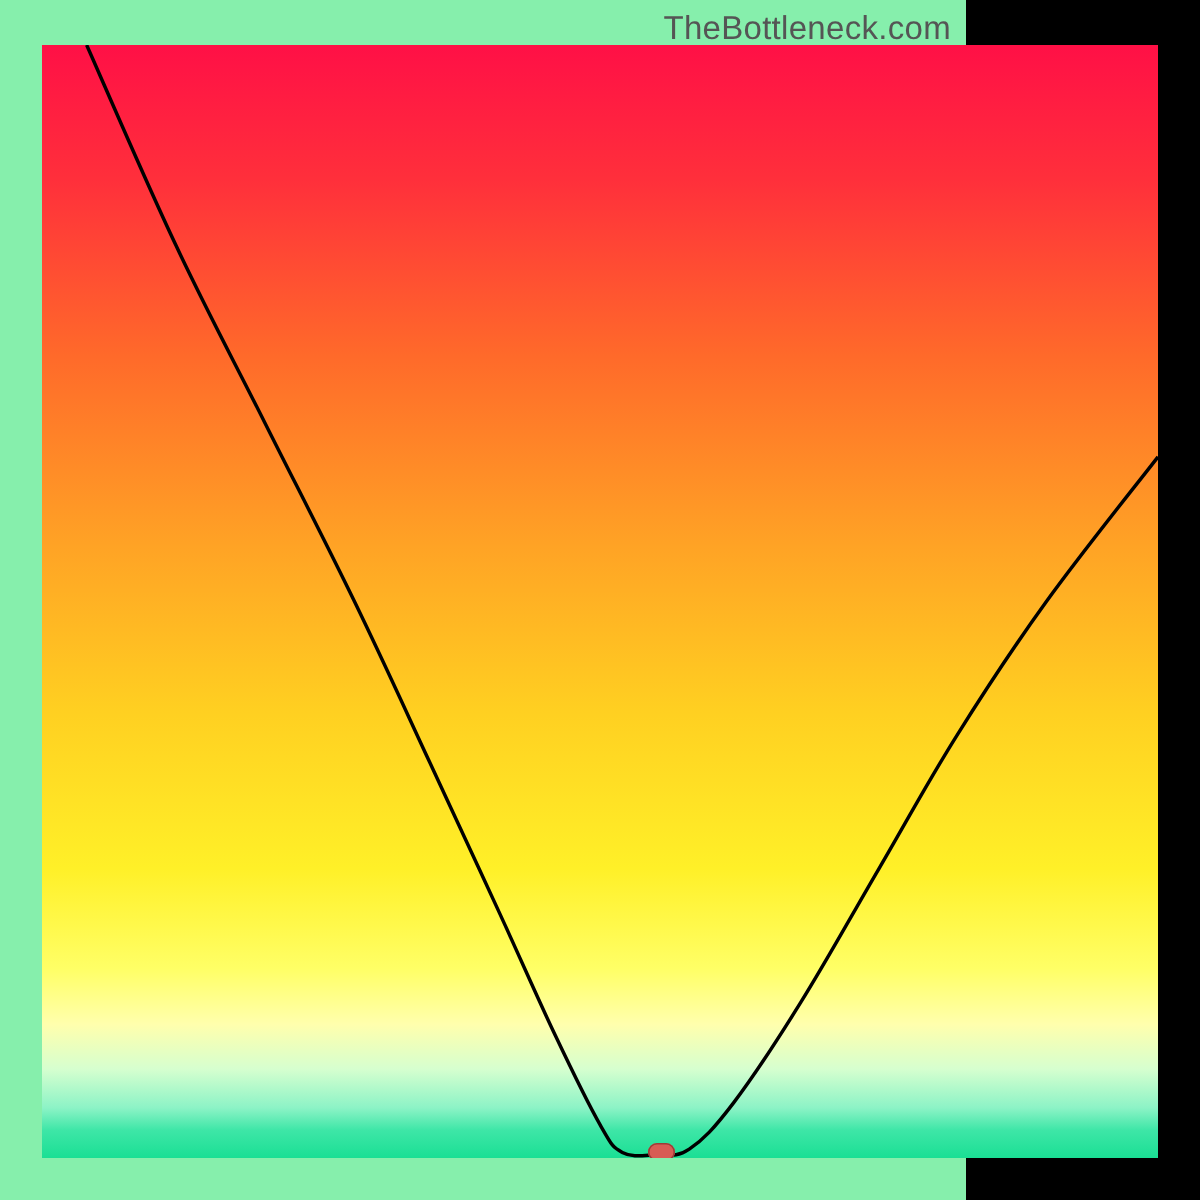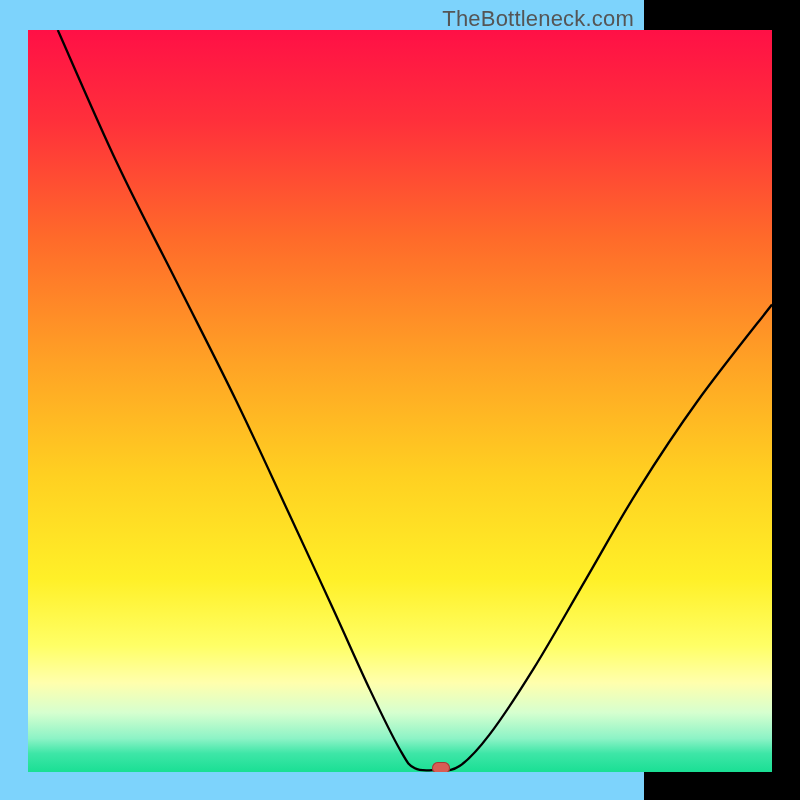--- a/index.html
+++ b/index.html
@@ -8,21 +8,21 @@
     width: 800px;
     height: 800px;
     overflow: hidden;
     background: #000;
     font-family: Arial, Helvetica, sans-serif;
   }
   .frame {
     position: relative;
     width: 644px;
     height: 800px;
-    background: #7dd3fc;
+    background: #86efac;
   }
   .watermark {
     position: absolute;
     top: 6px;
     right: 10px;
     color: #555;
     font-size: 22px;
     font-weight: 500;
     letter-spacing: 0.2px;
     user-select: none;

